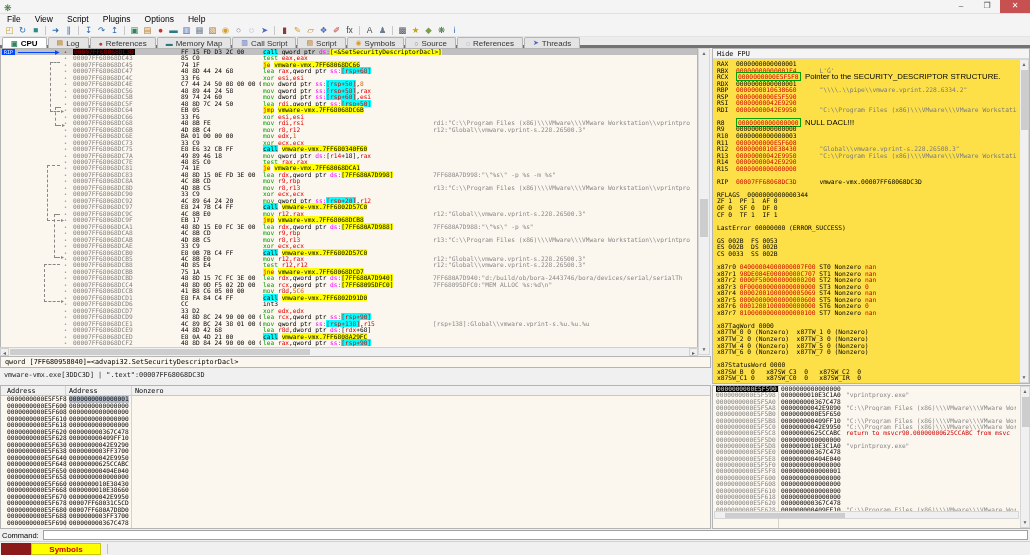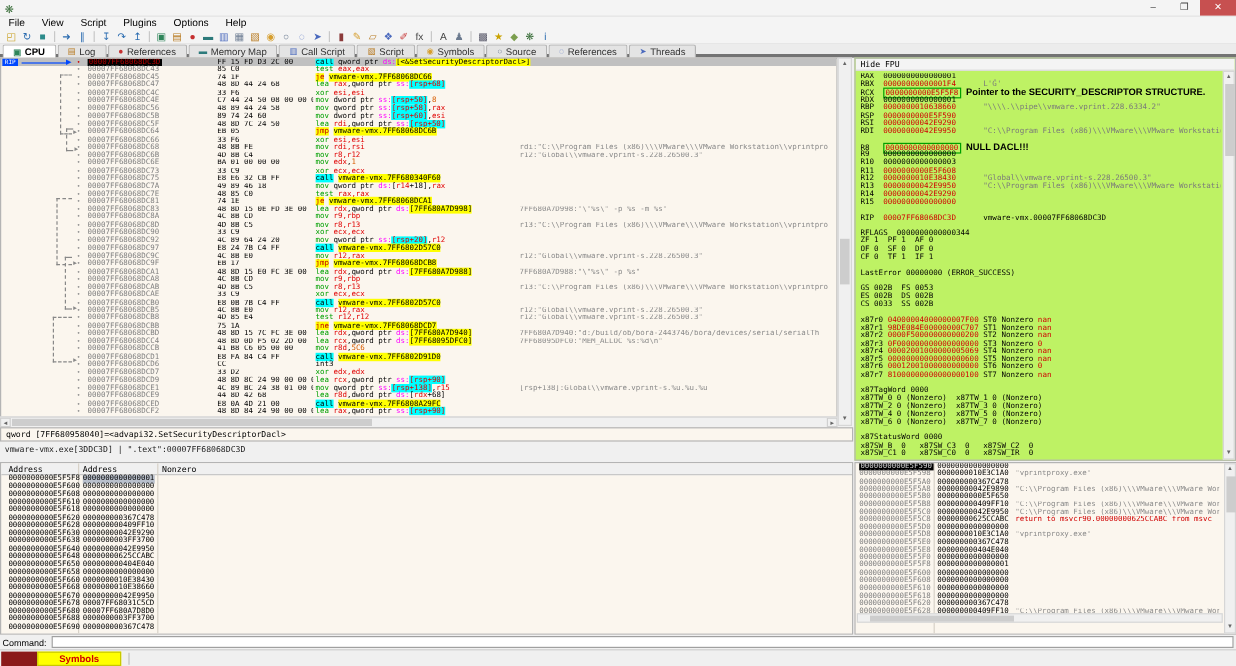--- a/index.html
+++ b/index.html
@@ -56,27 +56,27 @@
   .dis-hscroll .arrow{position:absolute;top:0;width:9px;height:8px;font-size:5px;text-align:center;line-height:8px;color:#666;background:#f0f0f0;border:1px solid #d0d0d0}
   .dis-hscroll .thumb{position:absolute;left:10px;top:1px;width:300px;height:6px;background:#cdcdcd}
   .vscroll{position:absolute;background:#f0f0f0;border:1px solid #d6d6d6}
   .vscroll .arrow{position:absolute;left:0;width:100%;height:9px;font-size:5px;text-align:center;line-height:9px;color:#666}
   .vscroll .thumb{position:absolute;left:1px;width:8px;background:#cdcdcd}
 
   .strip1{position:absolute;left:0;top:356px;width:711px;height:12px;background:#fbf6ee;border:1px solid #b4b4b4;font-size:6.8px;line-height:10px;padding-left:4px;font-family:"DejaVu Sans Mono",monospace}
   .strip2{position:absolute;left:0;top:369px;width:711px;height:14px;background:#f0f0f0;font-size:6.8px;line-height:12px;padding-left:4px;font-family:"DejaVu Sans Mono",monospace;color:#222}
 
   
-  .regs{position:absolute;left:712px;top:48px;width:318px;height:336px;background:#bef264;border:1px solid #b4b4b4;overflow:hidden}
+  .regs{position:absolute;left:712px;top:48px;width:318px;height:336px;background:#fde047;border:1px solid #b4b4b4;overflow:hidden}
   .regs-header{height:10px;background:#f4f4f4;border-bottom:1px solid #d9d9d9;font-size:6.8px;line-height:10px;padding-left:4px;font-family:"DejaVu Sans Mono",monospace}
   .reg-body{position:absolute;left:4px;top:12px;right:12px;bottom:0;overflow:hidden}
   .reg-line{height:6.55px;line-height:6.55px;font-size:6.3px;white-space:pre;font-family:"DejaVu Sans Mono",monospace}
   .rg-lbl{color:#000}.rg-blk{color:#000}.rg-red{color:#d00000}.rg-cmt{color:#7a7a7a}
   .rg-grn{color:#d00000;border:1px solid #00a000;padding:0 1px}
-  .rg-ann{color:#000;font-weight:bold;font-family:"Liberation Sans",sans-serif;font-size:7.8px}
+  .rg-ann{color:#000;font-weight:normal;font-family:"Liberation Sans",sans-serif;font-size:7.8px}
 
   
   .watch{position:absolute;left:0;top:385px;width:711px;height:144px;background:#fbf6ee;border:1px solid #b4b4b4;overflow:hidden}
   .watch-header{height:10px;background:#f0f0f0;border-bottom:1px solid #c8c8c8;position:relative;font-size:6.8px;line-height:10px;font-family:"DejaVu Sans Mono",monospace}
   .wh1{position:absolute;left:6px}.wh2{position:absolute;left:68px}.wh3{position:absolute;left:134px}
   .wrow{position:relative;height:6.5px;line-height:6.5px;font-size:6.2px;font-family:"DejaVu Sans Mono",monospace}
   .w-a1{position:absolute;left:6px;color:#000}
   .w-a2{position:absolute;left:68px;color:#000}
   .wrow.first .w-a2{background:#b9c0cc}
   .w-vline{position:absolute;top:0;bottom:0;width:1px;background:#d8d2c8}

